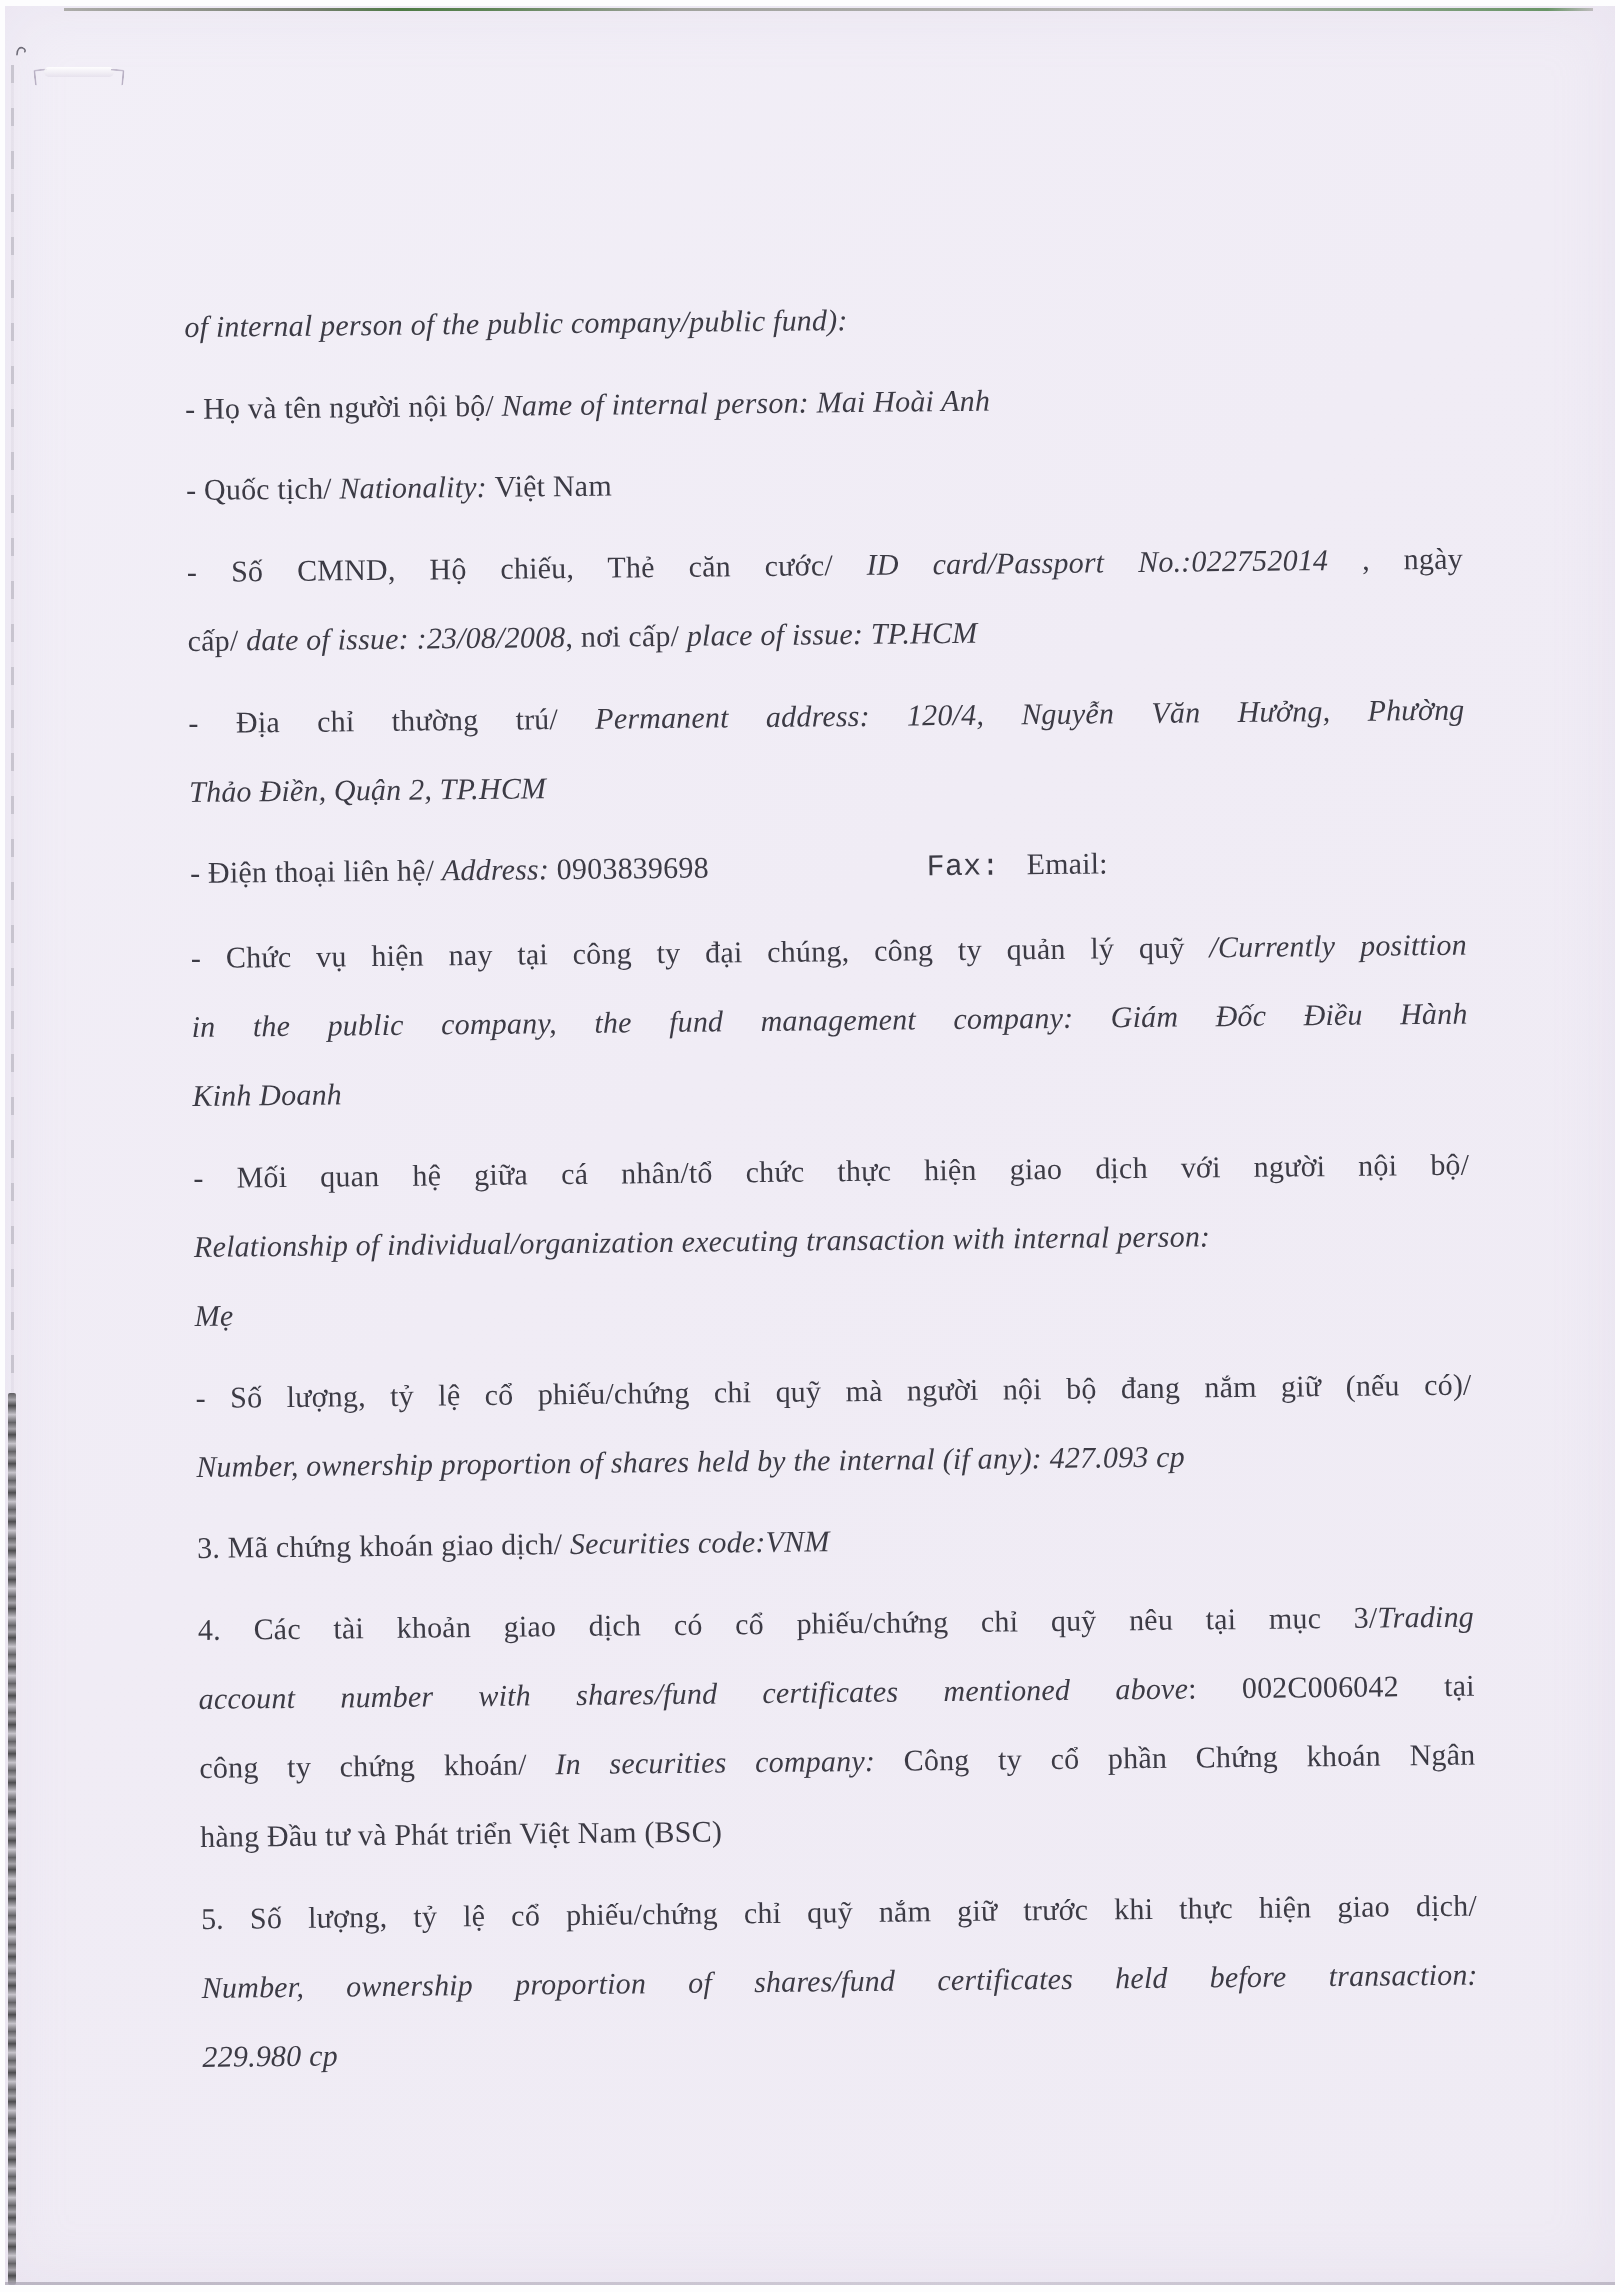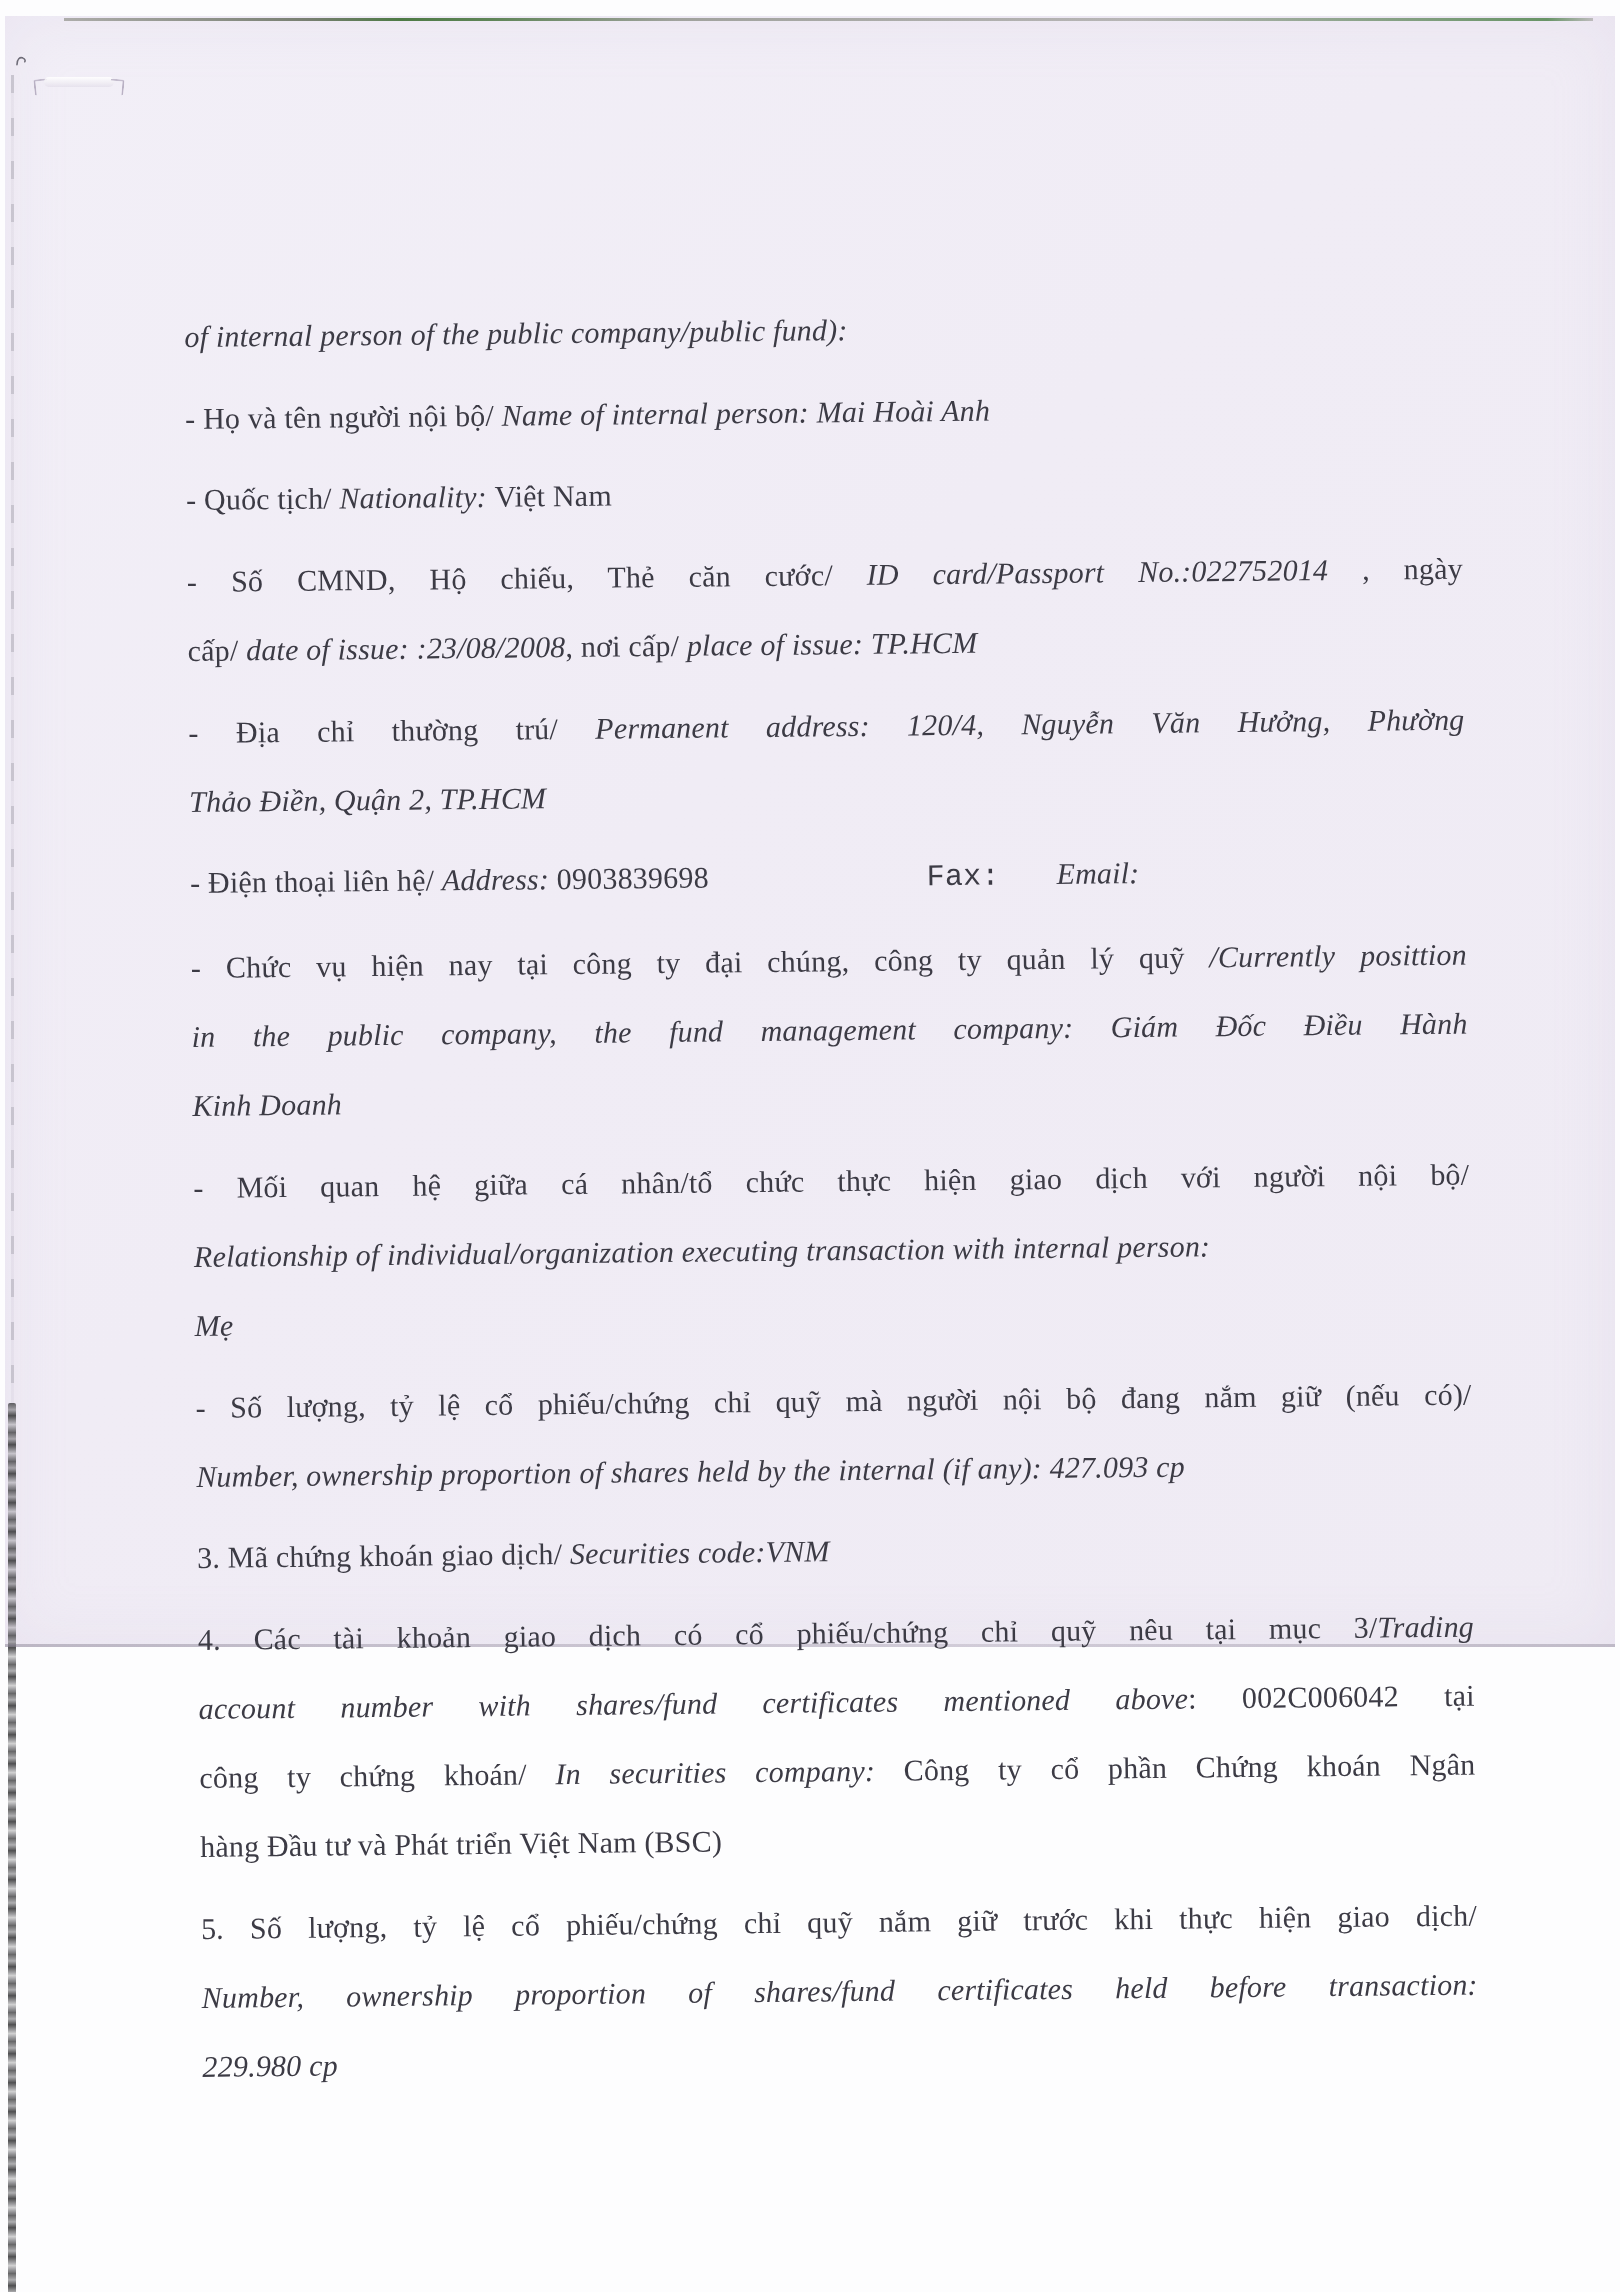--- a/index.html
+++ b/index.html
@@ -4,21 +4,21 @@
 <style>
   html,body{margin:0;padding:0;}
   body{
     width:1620px;height:2293px;
     background:#fdfdfe;
     overflow:hidden;
     font-family:"Liberation Serif", serif;
     position:relative;
   }
   .paper{
-    position:absolute;left:4.9px;top:16px;width:1610px;height:1631px;
+    position:absolute;left:4.9px;top:6px;width:1610px;height:2279px;
     background:linear-gradient(135deg,#f2eff7 0%,#f0ecf5 45%,#efebf4 100%);
     box-shadow:inset 0 0 59px rgba(210,200,225,.25);
   }
   .top-edge-line{
     position:absolute;left:59px;top:2px;width:1529px;height:2.9px;
     background:linear-gradient(90deg,
       rgba(120,122,110,.55) 0%,
       rgba(90,100,80,.8) 16%,
       rgba(60,110,50,.9) 22%,
       rgba(70,115,60,.85) 28%,
@@ -68,21 +68,21 @@
     position:absolute;left:179px;top:286px;width:1276px;
     font-size:30px;line-height:69px;color:#3c3b45;
     transform:rotate(-0.6deg);transform-origin:0 0;
     letter-spacing:0.2px;
   }
   .para{margin:0 0 12.7px 0;}
   .ln{text-align:left;white-space:normal;}
   .ln.jt{text-align:justify;text-align-last:justify;}
   .it{font-style:italic;}
   .fax-label{margin-left:218px;font-family:Liberation Mono, monospace;}
-  .email-label{margin-left:57px;font-style:italic;}
+  .email-label{margin-left:27px;}
 </style>
 </head>
 <body>
 
 <div class="paper">
   <div class="left-edge-faint"></div>
   <div class="left-edge-smudge"></div>
   <div class="corner-mark">
     <svg width="13.7" height="15.7" viewBox="0 0 14 16">
         <path d="M2 12 C2 6 5 4 8 5 M8 5 C10 6 11 8 10 9" stroke="#6f6d78" stroke-width="1.6" fill="none" stroke-linecap="round"></path>

